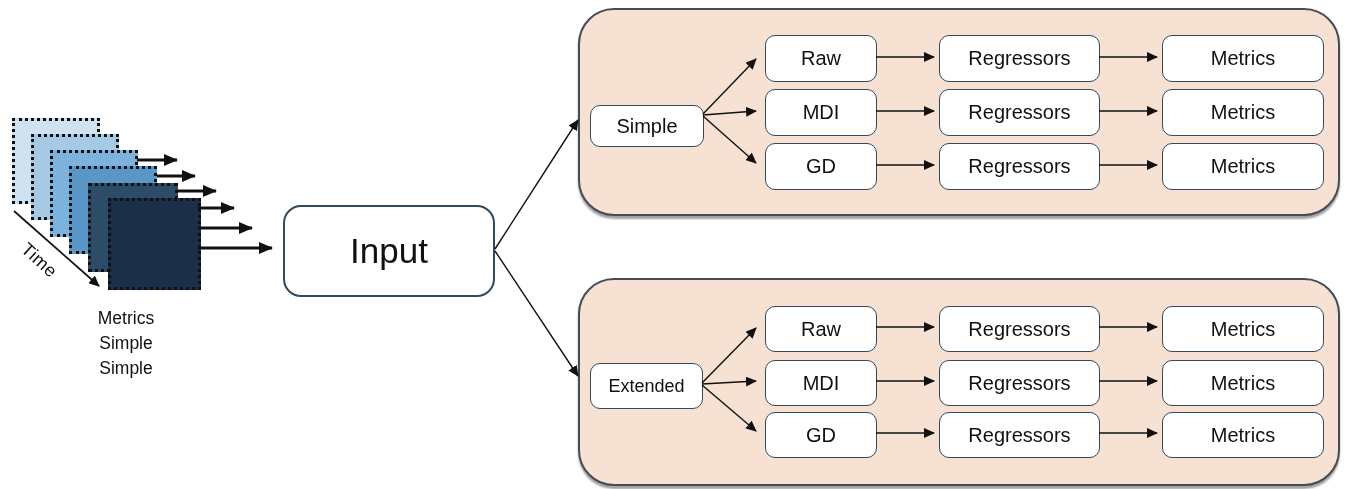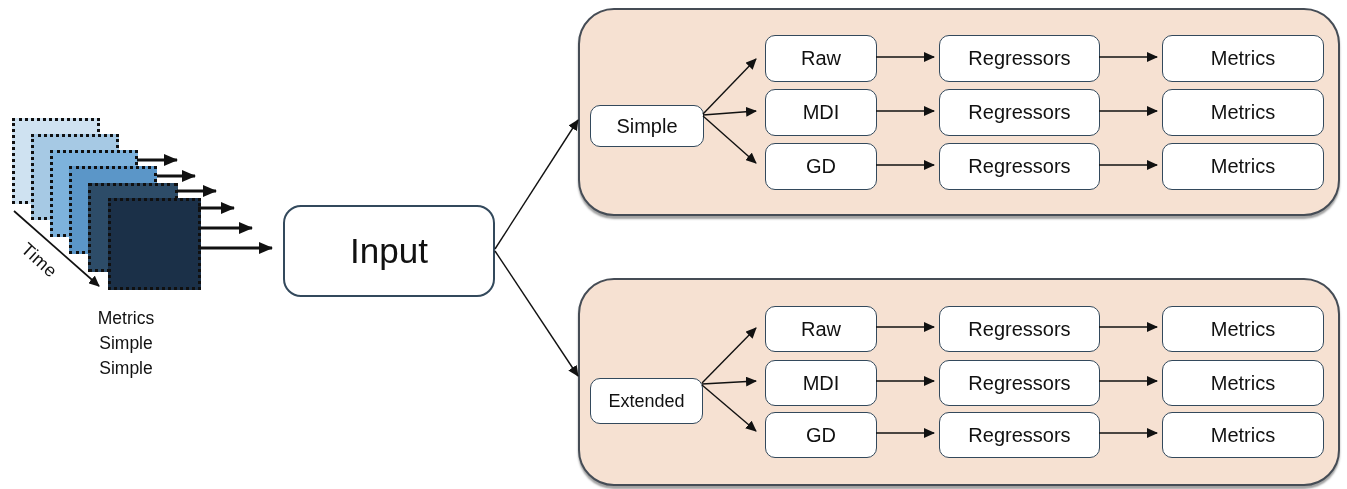--- a/index.html
+++ b/index.html
@@ -65,21 +65,21 @@
     <div class="node" style="left:185px;top:133px;width:112px;height:47px">GD</div>
     <div class="node" style="left:359px;top:25px;width:161px;height:47px">Regressors</div>
     <div class="node" style="left:359px;top:79px;width:161px;height:47px">Regressors</div>
     <div class="node" style="left:359px;top:133px;width:161px;height:47px">Regressors</div>
     <div class="node" style="left:582px;top:25px;width:162px;height:47px">Metrics</div>
     <div class="node" style="left:582px;top:79px;width:162px;height:47px">Metrics</div>
     <div class="node" style="left:582px;top:133px;width:162px;height:47px">Metrics</div>
   </div>
 
   <div class="panel" id="panel-extended" style="background: rgb(246, 225, 210);">
-    <div class="node branch-small" style="left:10px;top:98px;width:113px;height:46px">Extended</div>
+    <div class="node branch-small" style="left:10px;top:83px;width:113px;height:46px">Extended</div>
     <div class="node" style="left:185px;top:26px;width:112px;height:46px">Raw</div>
     <div class="node" style="left:185px;top:80px;width:112px;height:46px">MDI</div>
     <div class="node" style="left:185px;top:132px;width:112px;height:46px">GD</div>
     <div class="node" style="left:359px;top:26px;width:161px;height:46px">Regressors</div>
     <div class="node" style="left:359px;top:80px;width:161px;height:46px">Regressors</div>
     <div class="node" style="left:359px;top:132px;width:161px;height:46px">Regressors</div>
     <div class="node" style="left:582px;top:26px;width:162px;height:46px">Metrics</div>
     <div class="node" style="left:582px;top:80px;width:162px;height:46px">Metrics</div>
     <div class="node" style="left:582px;top:132px;width:162px;height:46px">Metrics</div>
   </div>

